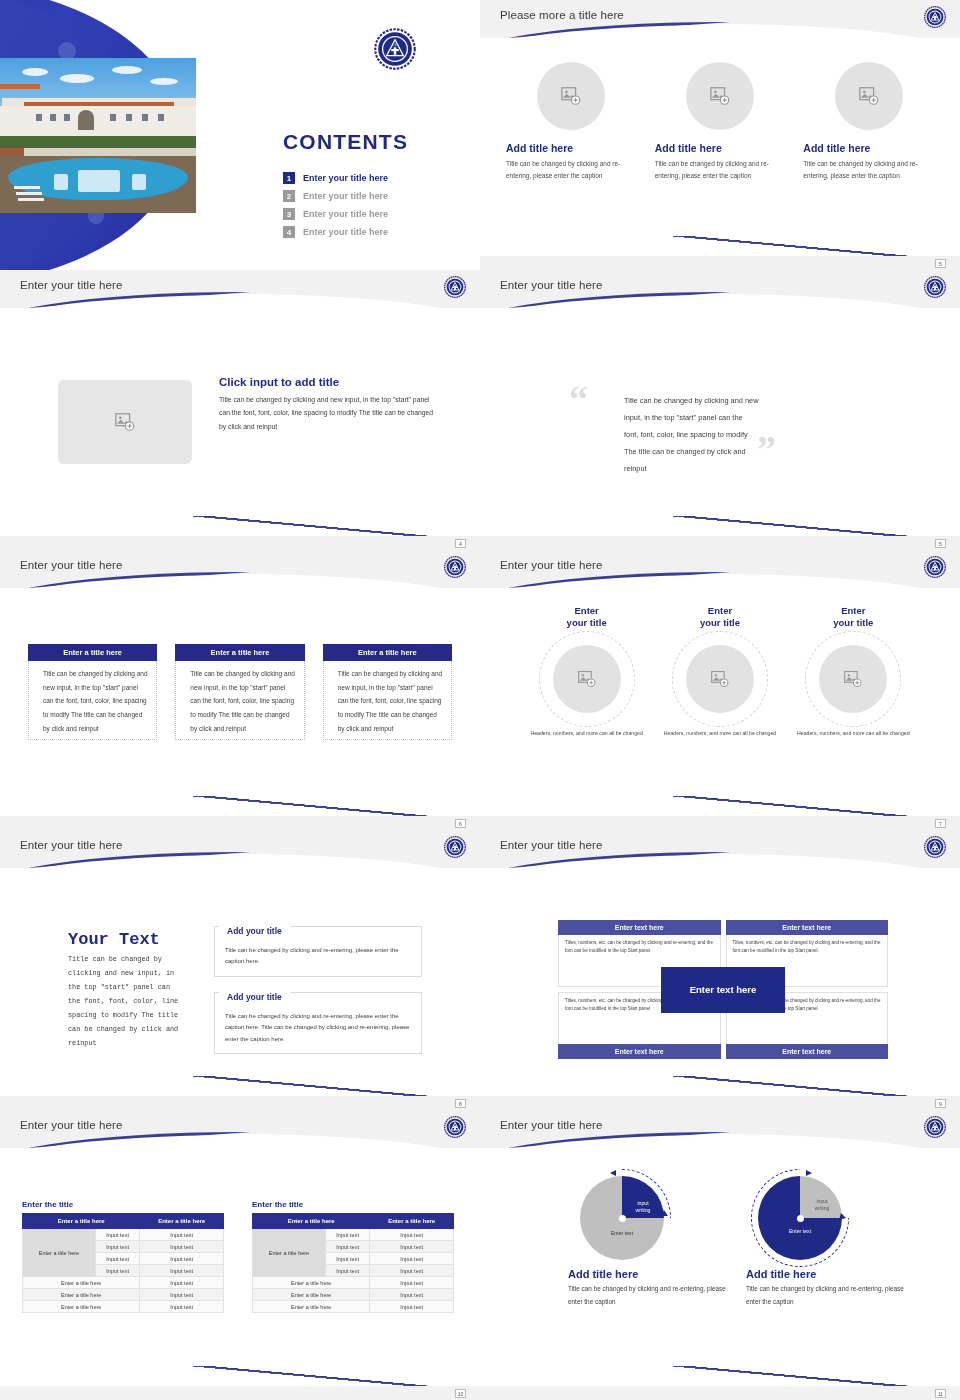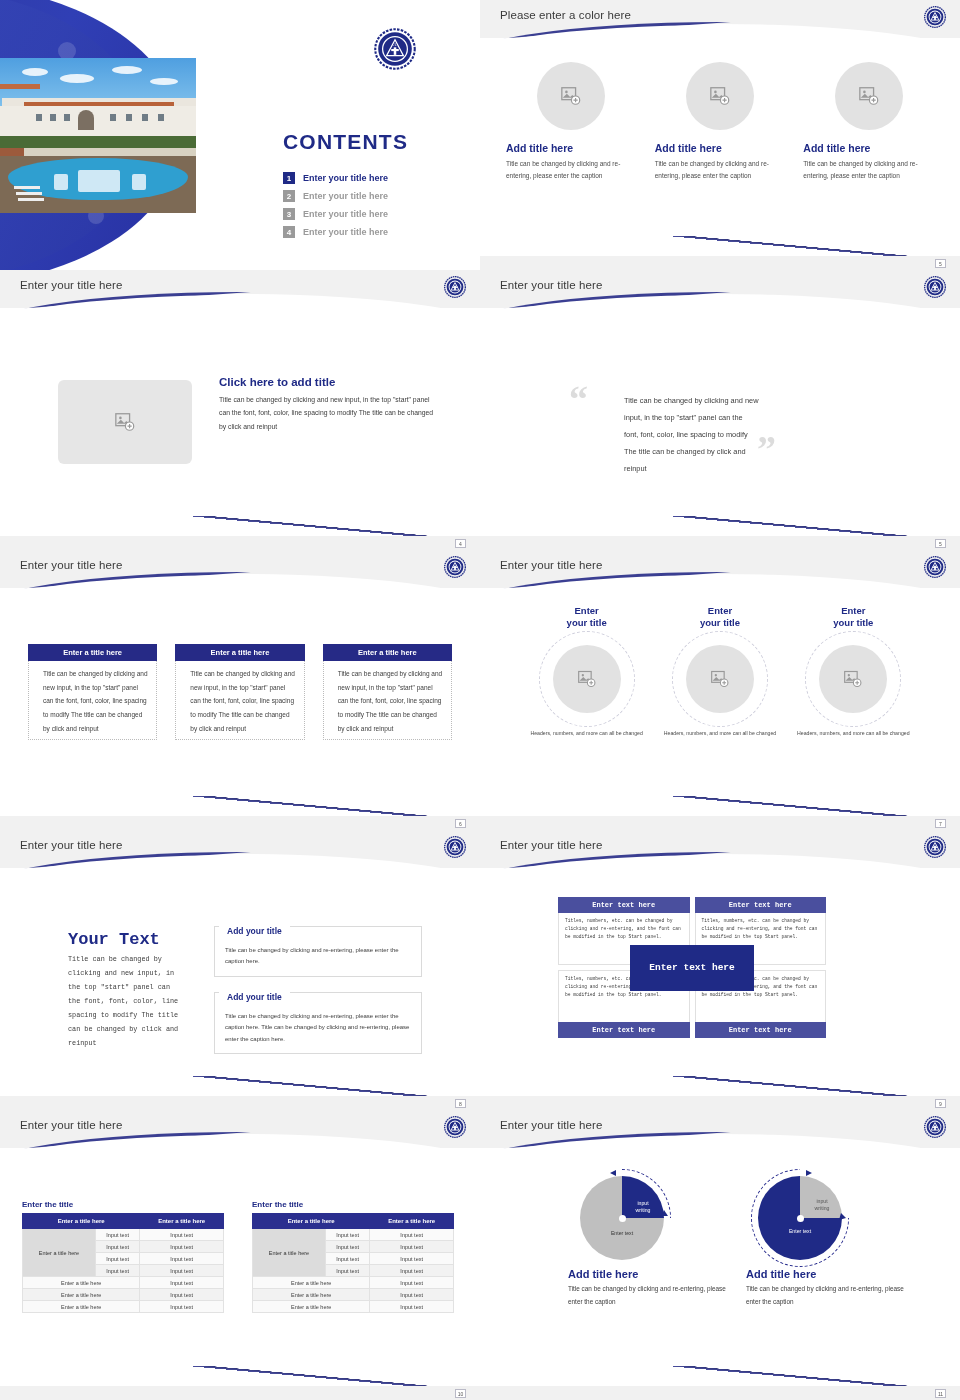--- a/index.html
+++ b/index.html
@@ -215,21 +215,21 @@
   .s7-bigttl { font-size: 17px; font-weight: bold; color: #1f2a86; }
   .s7-body { font-size: 6.8px; color: #3d3d3d; line-height: 2.05; margin-top: 4px; }
   .s7-card {
     position: absolute; left: 214px; width: 208px;
     border: 1px solid #dadada;
   }
   .s7-card-ttl { font-size: 8.5px; font-weight: bold; color: #1f2a86; padding: 5px 8px 1px; background:#fff; position: relative; top:-7px; margin-left: 4px; display:inline-block;}
   .s7-card-body { font-size: 6px; color: #3d3d3d; line-height: 1.9; padding: 0 10px 8px; }
 
   
-  .quad { position: absolute; left: 78px; top: 67px; width: 268px; font-family: Liberation Mono, monospace; }
+  .quad { position: absolute; left: 78px; top: 90px; width: 330px; }
   .quad-row { display: flex; gap: 5px; }
   .quad-hd {
     background: #4a4f9e; color: #fff; font-size: 7px; font-weight: bold;
     text-align: center; padding: 4px 0; flex: 1;
   }
   .quad-cell {
     flex: 1; border: 1px solid #e0e0e0; border-top: none;
     font-size: 4.6px; color: #3d3d3d; line-height: 1.7; padding: 4px 6px; min-height: 52px;
   }
   .quad-cell.low { border: 1px solid #e0e0e0; border-bottom: none; }
@@ -344,21 +344,21 @@
         <span class="toc-num">4</span>
         <span class="toc-label">Enter your title here</span>
       </div>
     </div>
   </div>
 
   <div class="slide">
     <div class="s-head"></div>
     <div class="white-arc"></div>
     <div class="arc-line"></div>
-    <div class="s-title">Please enter a color here</div>
+    <div class="s-title">Please more a title here</div>
     <svg class="seal hdr" viewBox="0 0 100 100">
       <circle cx="50" cy="50" r="47" fill="none" stroke="#1f2a86" stroke-width="6" stroke-dasharray="7 3"></circle>
       <circle cx="50" cy="50" r="38" fill="#1f2a86"></circle>
         <circle cx="50" cy="50" r="29" fill="#fff"></circle>
       <circle cx="50" cy="50" r="25" fill="#1f2a86"></circle>
       <polygon points="50,30 68,64 32,64" fill="none" stroke="#fff" stroke-width="4"></polygon>
       <rect x="46" y="44" width="8" height="20" fill="#fff"></rect>
         <rect x="38" y="48" width="24" height="6" fill="#fff"></rect>
     </svg>
 
@@ -427,21 +427,21 @@
     <div class="rect-ph s3-img">
       <svg width="22" height="22" viewBox="0 0 24 24">
         <rect x="2" y="3" width="15" height="13" fill="none" stroke="#999" stroke-width="1.4"></rect>
         <circle cx="7" cy="7.5" r="1.4" fill="#999"></circle>
         <path d="M3 14 L7.5 9.5 L11 13 L13.5 11 L16 14 Z" fill="#999"></path>
         <circle cx="17" cy="16.5" r="4.5" fill="#fff" stroke="#999" stroke-width="1.3"></circle>
         <path d="M17 14.2v4.6M14.7 16.5h4.6" stroke="#999" stroke-width="1.3"></path>
       </svg>
     </div>
     <div class="s3-text">
-      <div class="s3-title">Click here to add title</div>
+      <div class="s3-title">Click input to add title</div>
       <div class="s3-body">Title can be changed by clicking and new input, in the top "start" panel can the font, font, color, line spacing to modify The title can be changed by click and reinput</div>
     </div>
 
     <div class="bot-wedge"></div>
     <div class="s-footer"></div>
     <div class="pagenum">4</div>
   </div>
 
   <div class="slide">
     <div class="s-head"></div>

